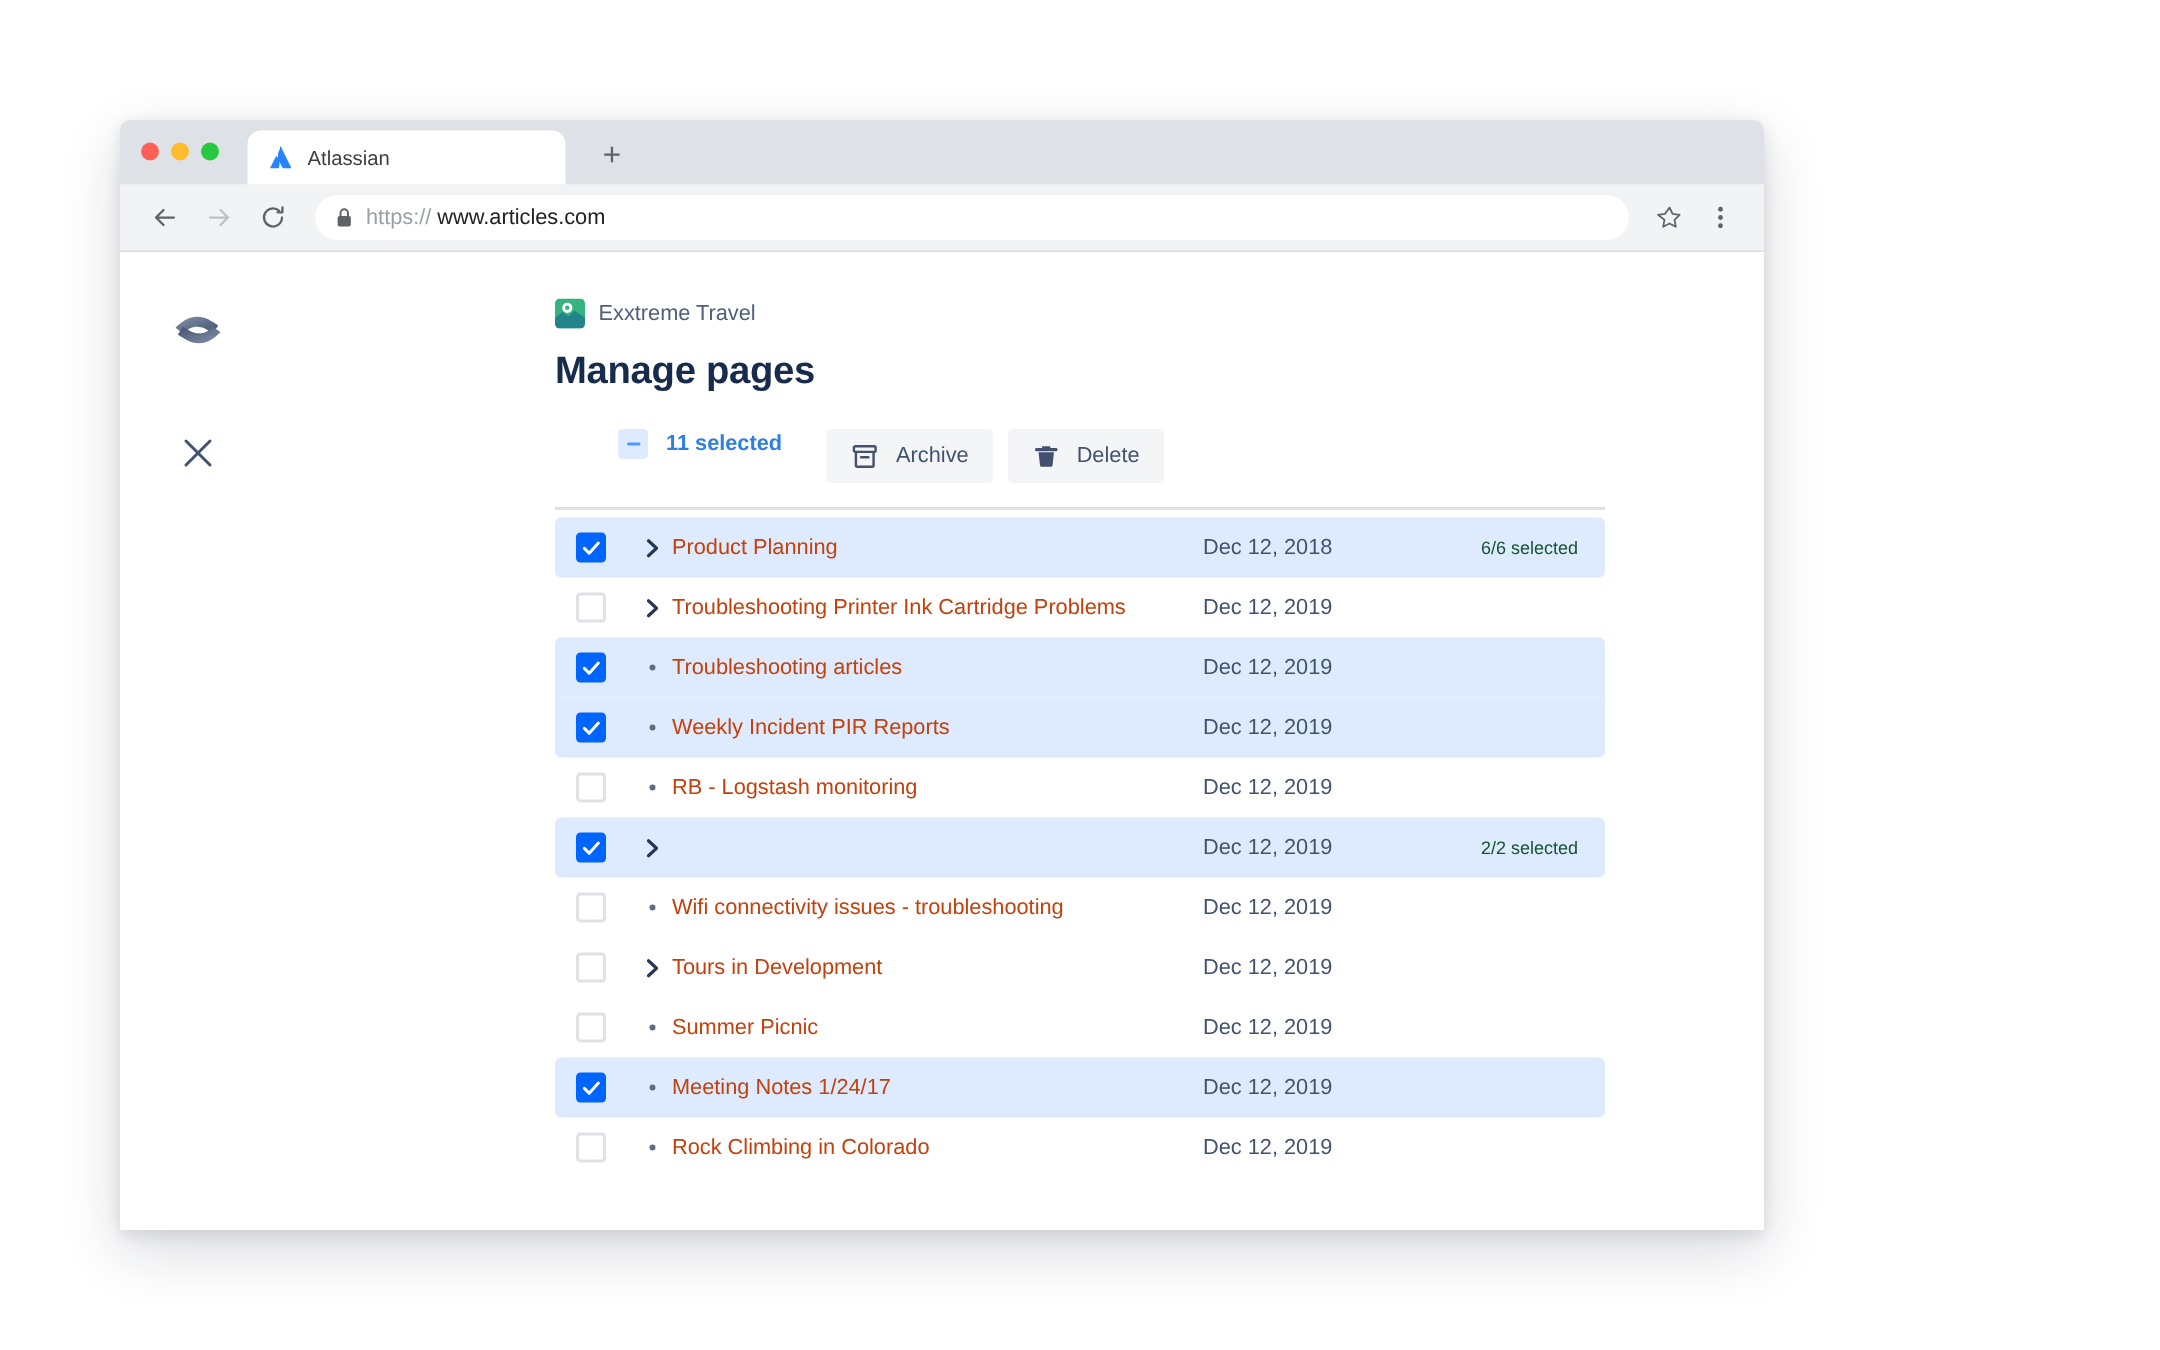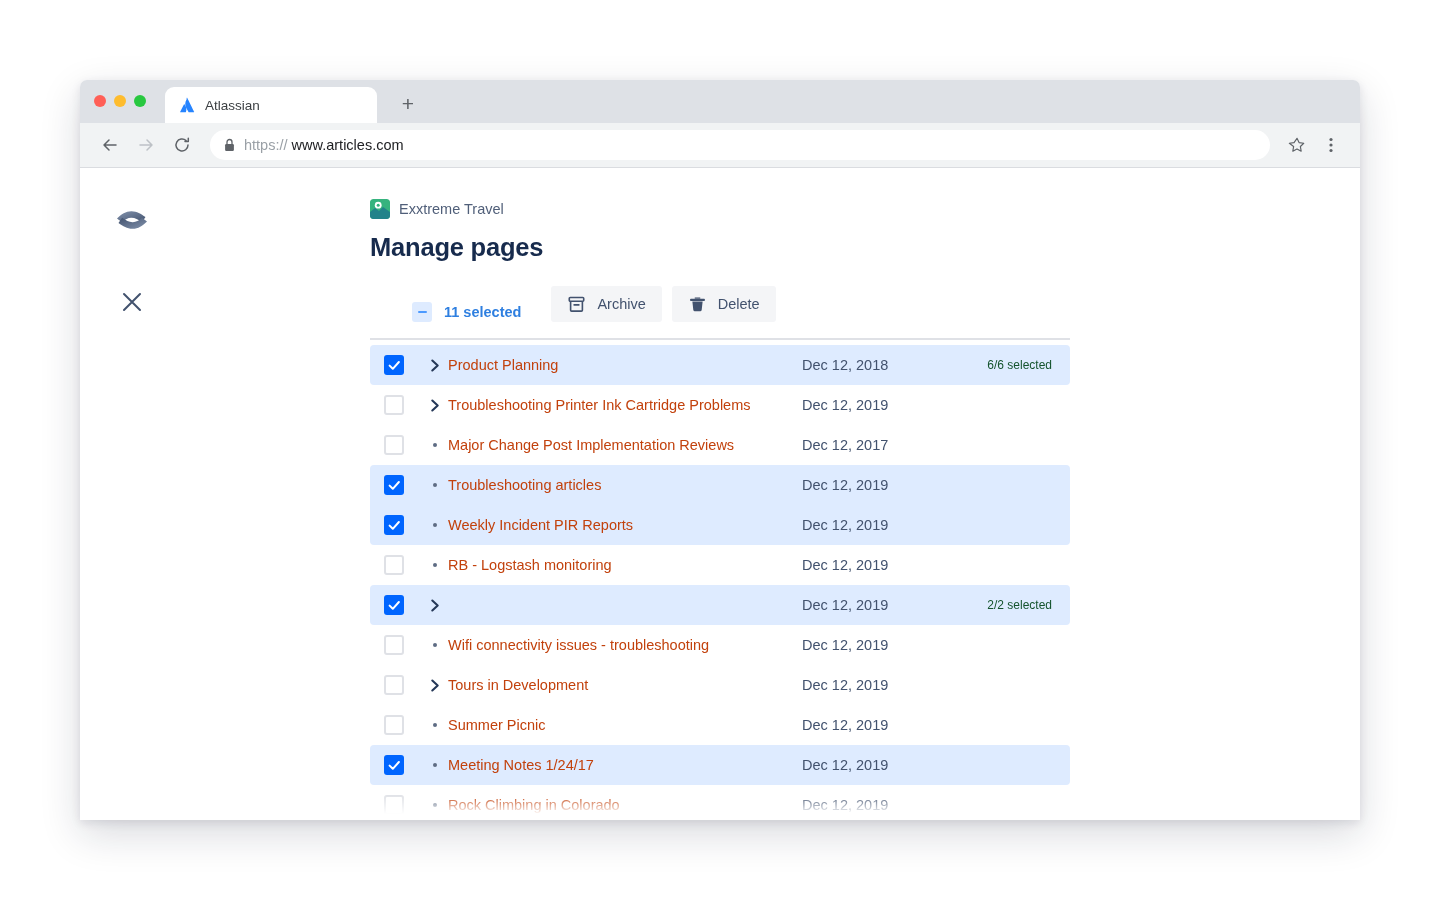--- a/index.html
+++ b/index.html
@@ -7,21 +7,21 @@
     width: 1440px; height: 900px;
     background: #ffffff;
     font-family: "Liberation Sans", sans-serif;
     overflow: hidden;
   }
 
   
   .window {
     position: absolute;
     left: 80px; top: 80px;
-    width: 1280px; height: 740px;
+    width: 1096px; height: 740px;
     background: #ffffff;
     border-radius: 7px 7px 0 0;
     box-shadow: 0 14px 40px rgba(16,24,50,0.16), 0 3px 10px rgba(16,24,50,0.10);
     overflow: hidden;
   }
 
   
   .tabstrip {
     position: relative;
     height: 43px;
@@ -137,21 +137,21 @@
     font-size: 25.5px;
     font-weight: bold;
     color: #172b4d;
     letter-spacing: -0.2px;
   }
 
   
   .toolbar {
     margin-top: 24px;
     height: 36px;
-    display: flex; align-items: flex-end;
+    display: flex; align-items: flex-start;
     gap: 10px;
     padding-left: 42px;
   }
   .selcount {
     display: flex; align-items: center; gap: 12px;
     padding-right: 20px;
   }
   .cb-indeterminate {
     width: 20px; height: 20px; flex: none;
     background: #deebff;
@@ -400,26 +400,20 @@
           <div class="row">
             <div class="cb off"></div>
             <div class="twisty">
               <svg width="11" height="13" viewBox="0 0 11 13">
                 <path d="M2.3 1.5L7.7 6.5l-5.4 5" fill="none" stroke="#253858" stroke-width="2.1" stroke-linecap="round" stroke-linejoin="round"></path>
               </svg>
             </div>
             <div class="rtitle">Troubleshooting Printer Ink Cartridge Problems</div>
             <div class="rdate">Dec 12, 2019</div>
           </div>
-          <div class="row">
-            <div class="cb off"></div>
-            <div class="twisty dot-only"></div>
-            <div class="rtitle">Major Change Post Implementation Reviews</div>
-            <div class="rdate">Dec 12, 2017</div>
-          </div>
           <div class="row sel first-of-grp">
             <div class="cb on">
               <svg width="13" height="13" viewBox="0 0 13 13">
                 <path d="M1.6 6.6l3.2 3.2 6.1-6.8" fill="none" stroke="#fff" stroke-width="2" stroke-linecap="round" stroke-linejoin="round"></path>
               </svg>
             </div>
             <div class="twisty dot-only"></div>
             <div class="rtitle">Troubleshooting articles</div>
             <div class="rdate">Dec 12, 2019</div>
           </div>

